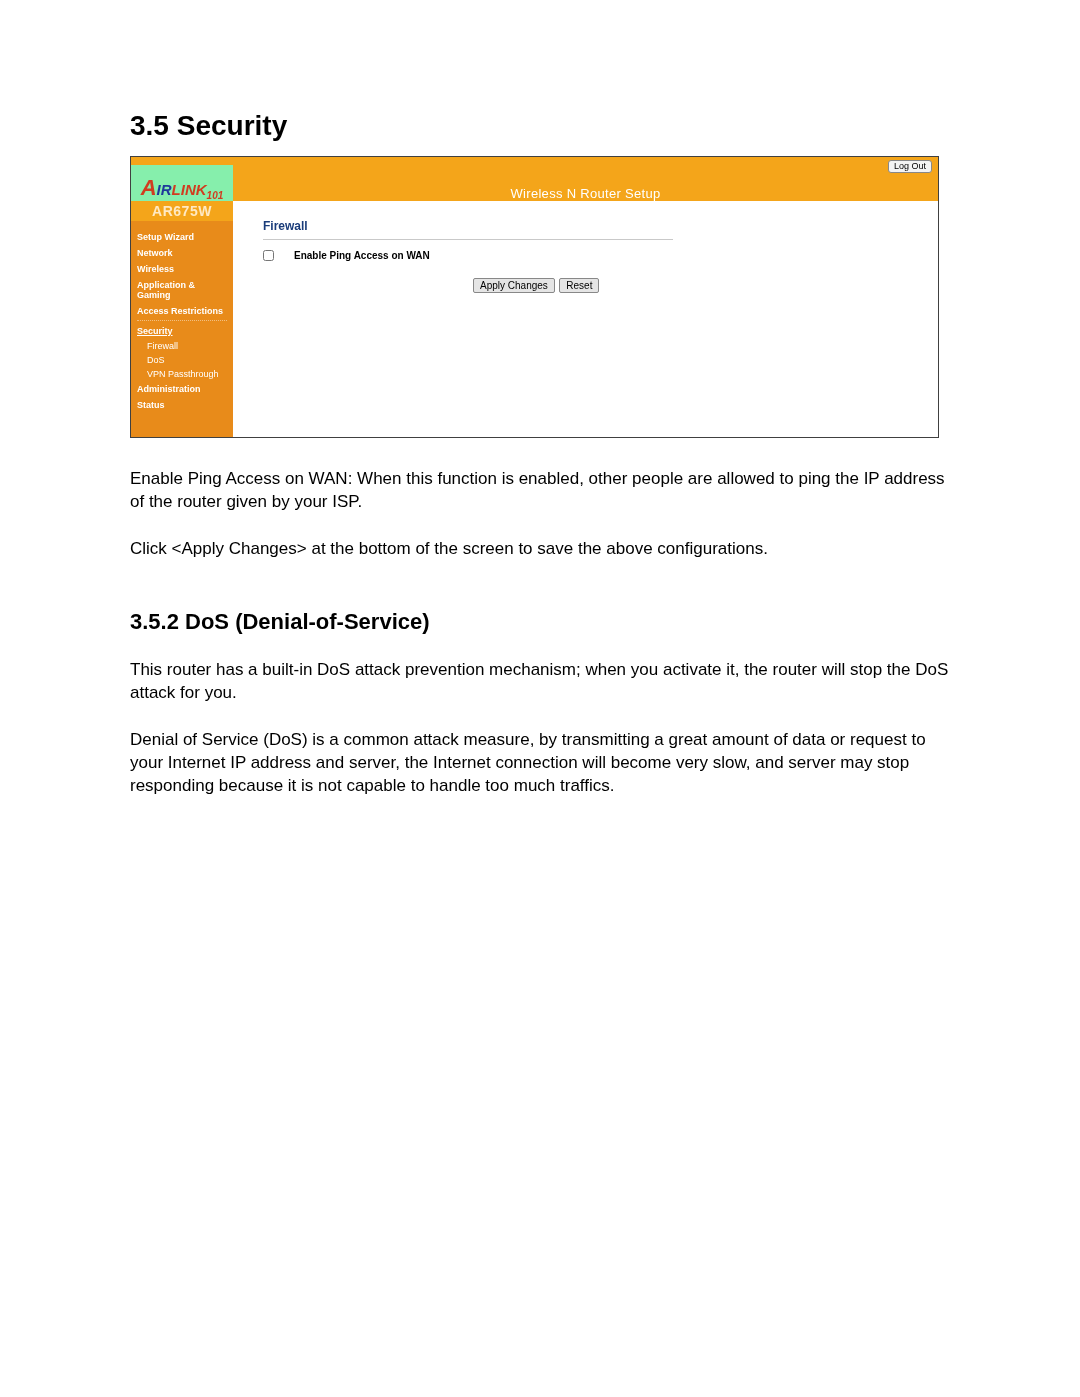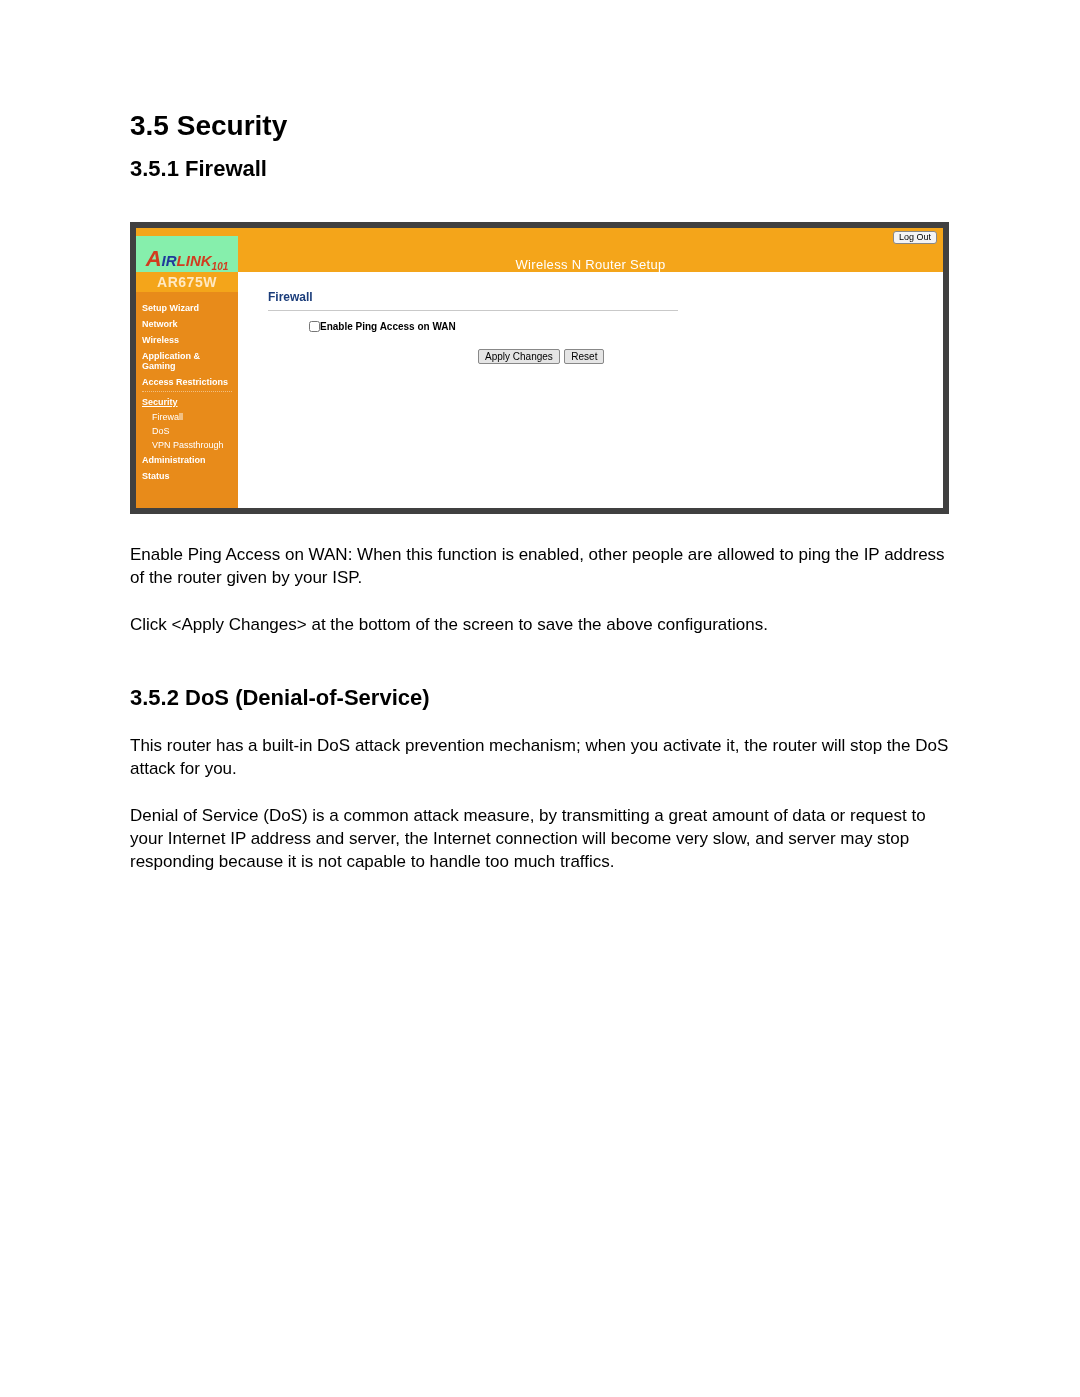--- a/index.html
+++ b/index.html
@@ -30,21 +30,21 @@
   h2.subsection-title.tight { margin: 48px 0 24px 0; }
   p.body-text {
     font-size: 17px;
     line-height: 1.35;
     margin: 0 0 24px 0;
   }
 
   
   .figure-wrap {
     width: 807px;
-    border: 6px solid #404040;
+    border: 1px solid #404040;
     margin-bottom: 30px;
     background: #fff;
     font-family: Verdana, Arial, sans-serif;
   }
   .fig-topstrip {
     height: 8px;
     background: #f4a51a;
     position: relative;
   }
   .logout-btn {
@@ -145,23 +145,22 @@
     background: #c9c9c9;
     margin-bottom: 10px;
     width: 410px;
   }
   .chk-row {
     font-size: 10px;
     color: #000;
     font-weight: bold;
     display: flex;
     align-items: center;
-    gap: 0;
+    gap: 20px;
     margin-bottom: 14px;
-    margin-left: 41px;
   }
   .chk-row input { margin: 0; width: 11px; height: 11px; }
   .btn-row { padding-left: 210px; }
   .router-btn {
     font-size: 10px;
     background: #e5e5e5;
     border: 1px solid #888;
     border-radius: 2px;
     padding: 1px 6px;
     cursor: pointer;
@@ -175,21 +174,20 @@
     text-align: center;
     font-size: 17px;
   }
 </style>
 </head>
 <body>
 
 <div class="page">
 
   <h1 class="section-title">3.5 Security</h1>
-  <h2 class="subsection-title">3.5.1 Firewall</h2>
 
   <div class="figure-wrap">
     <div class="fig-topstrip">
       <span class="logout-btn">Log Out</span>
     </div>
     <div class="fig-header">
       <div class="logo-cell">
         <span class="logo">
           <span class="a">A</span><span class="ir">IR</span><span class="link">LINK</span><span class="n101">101</span>
         </span>

